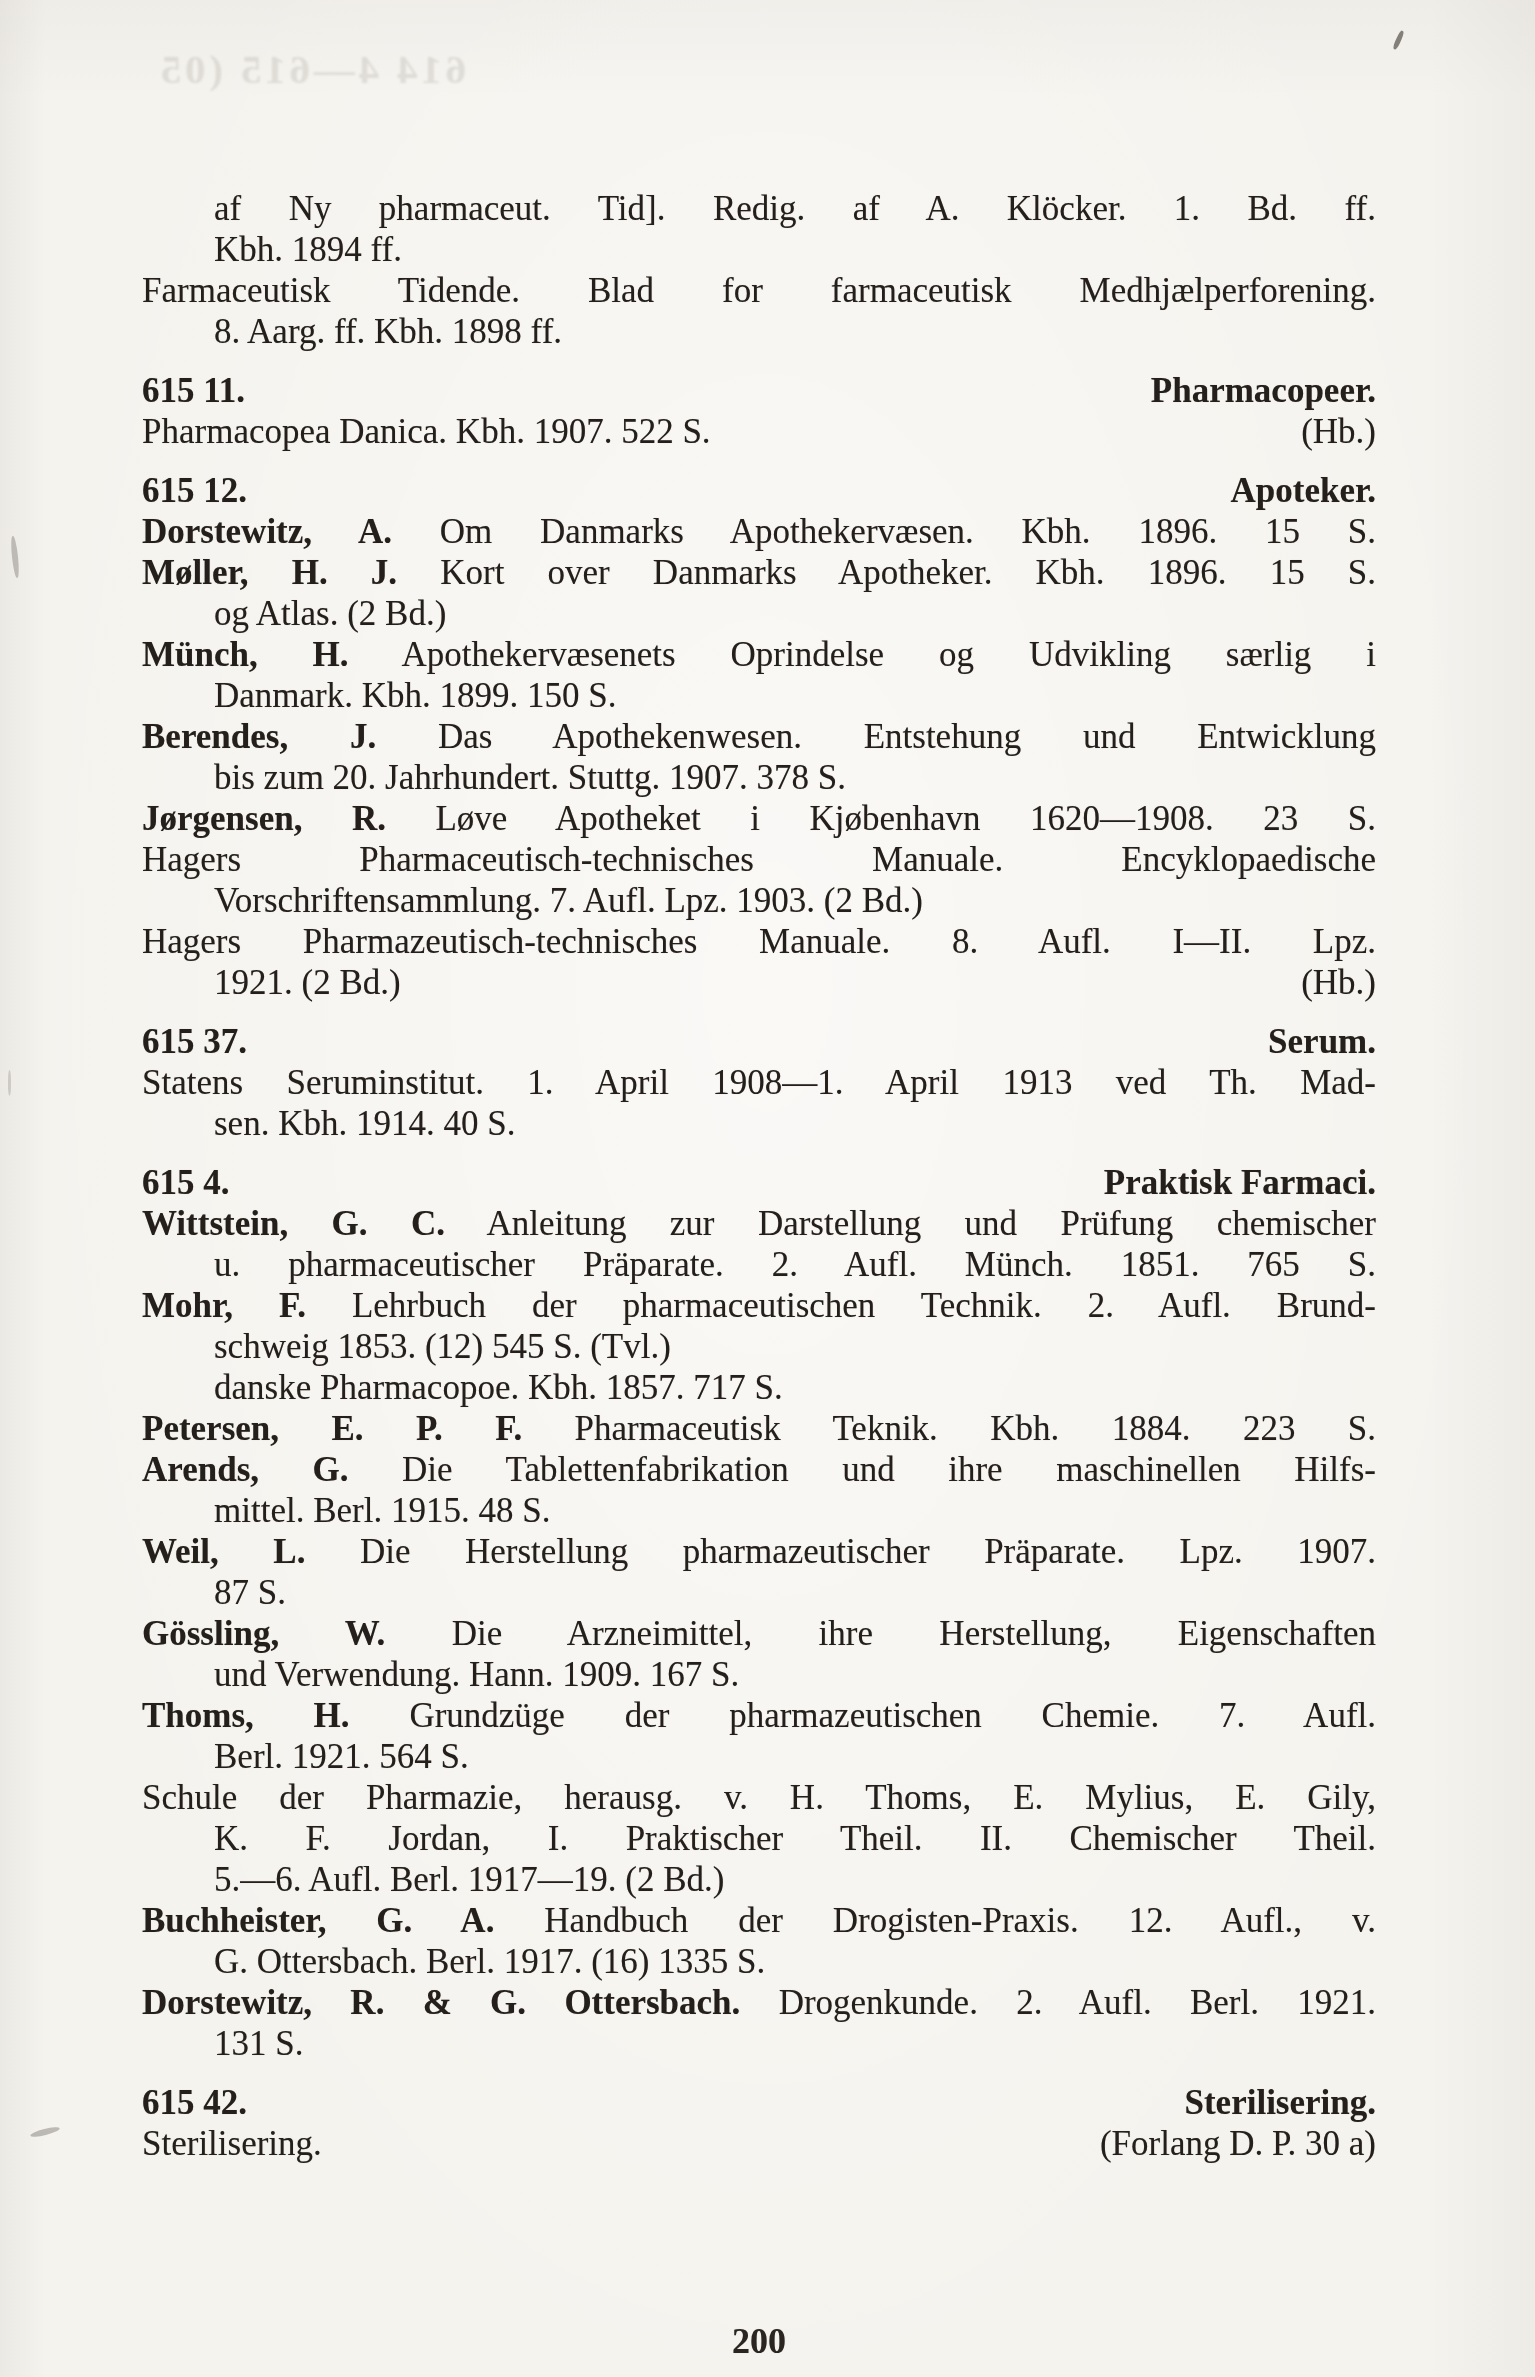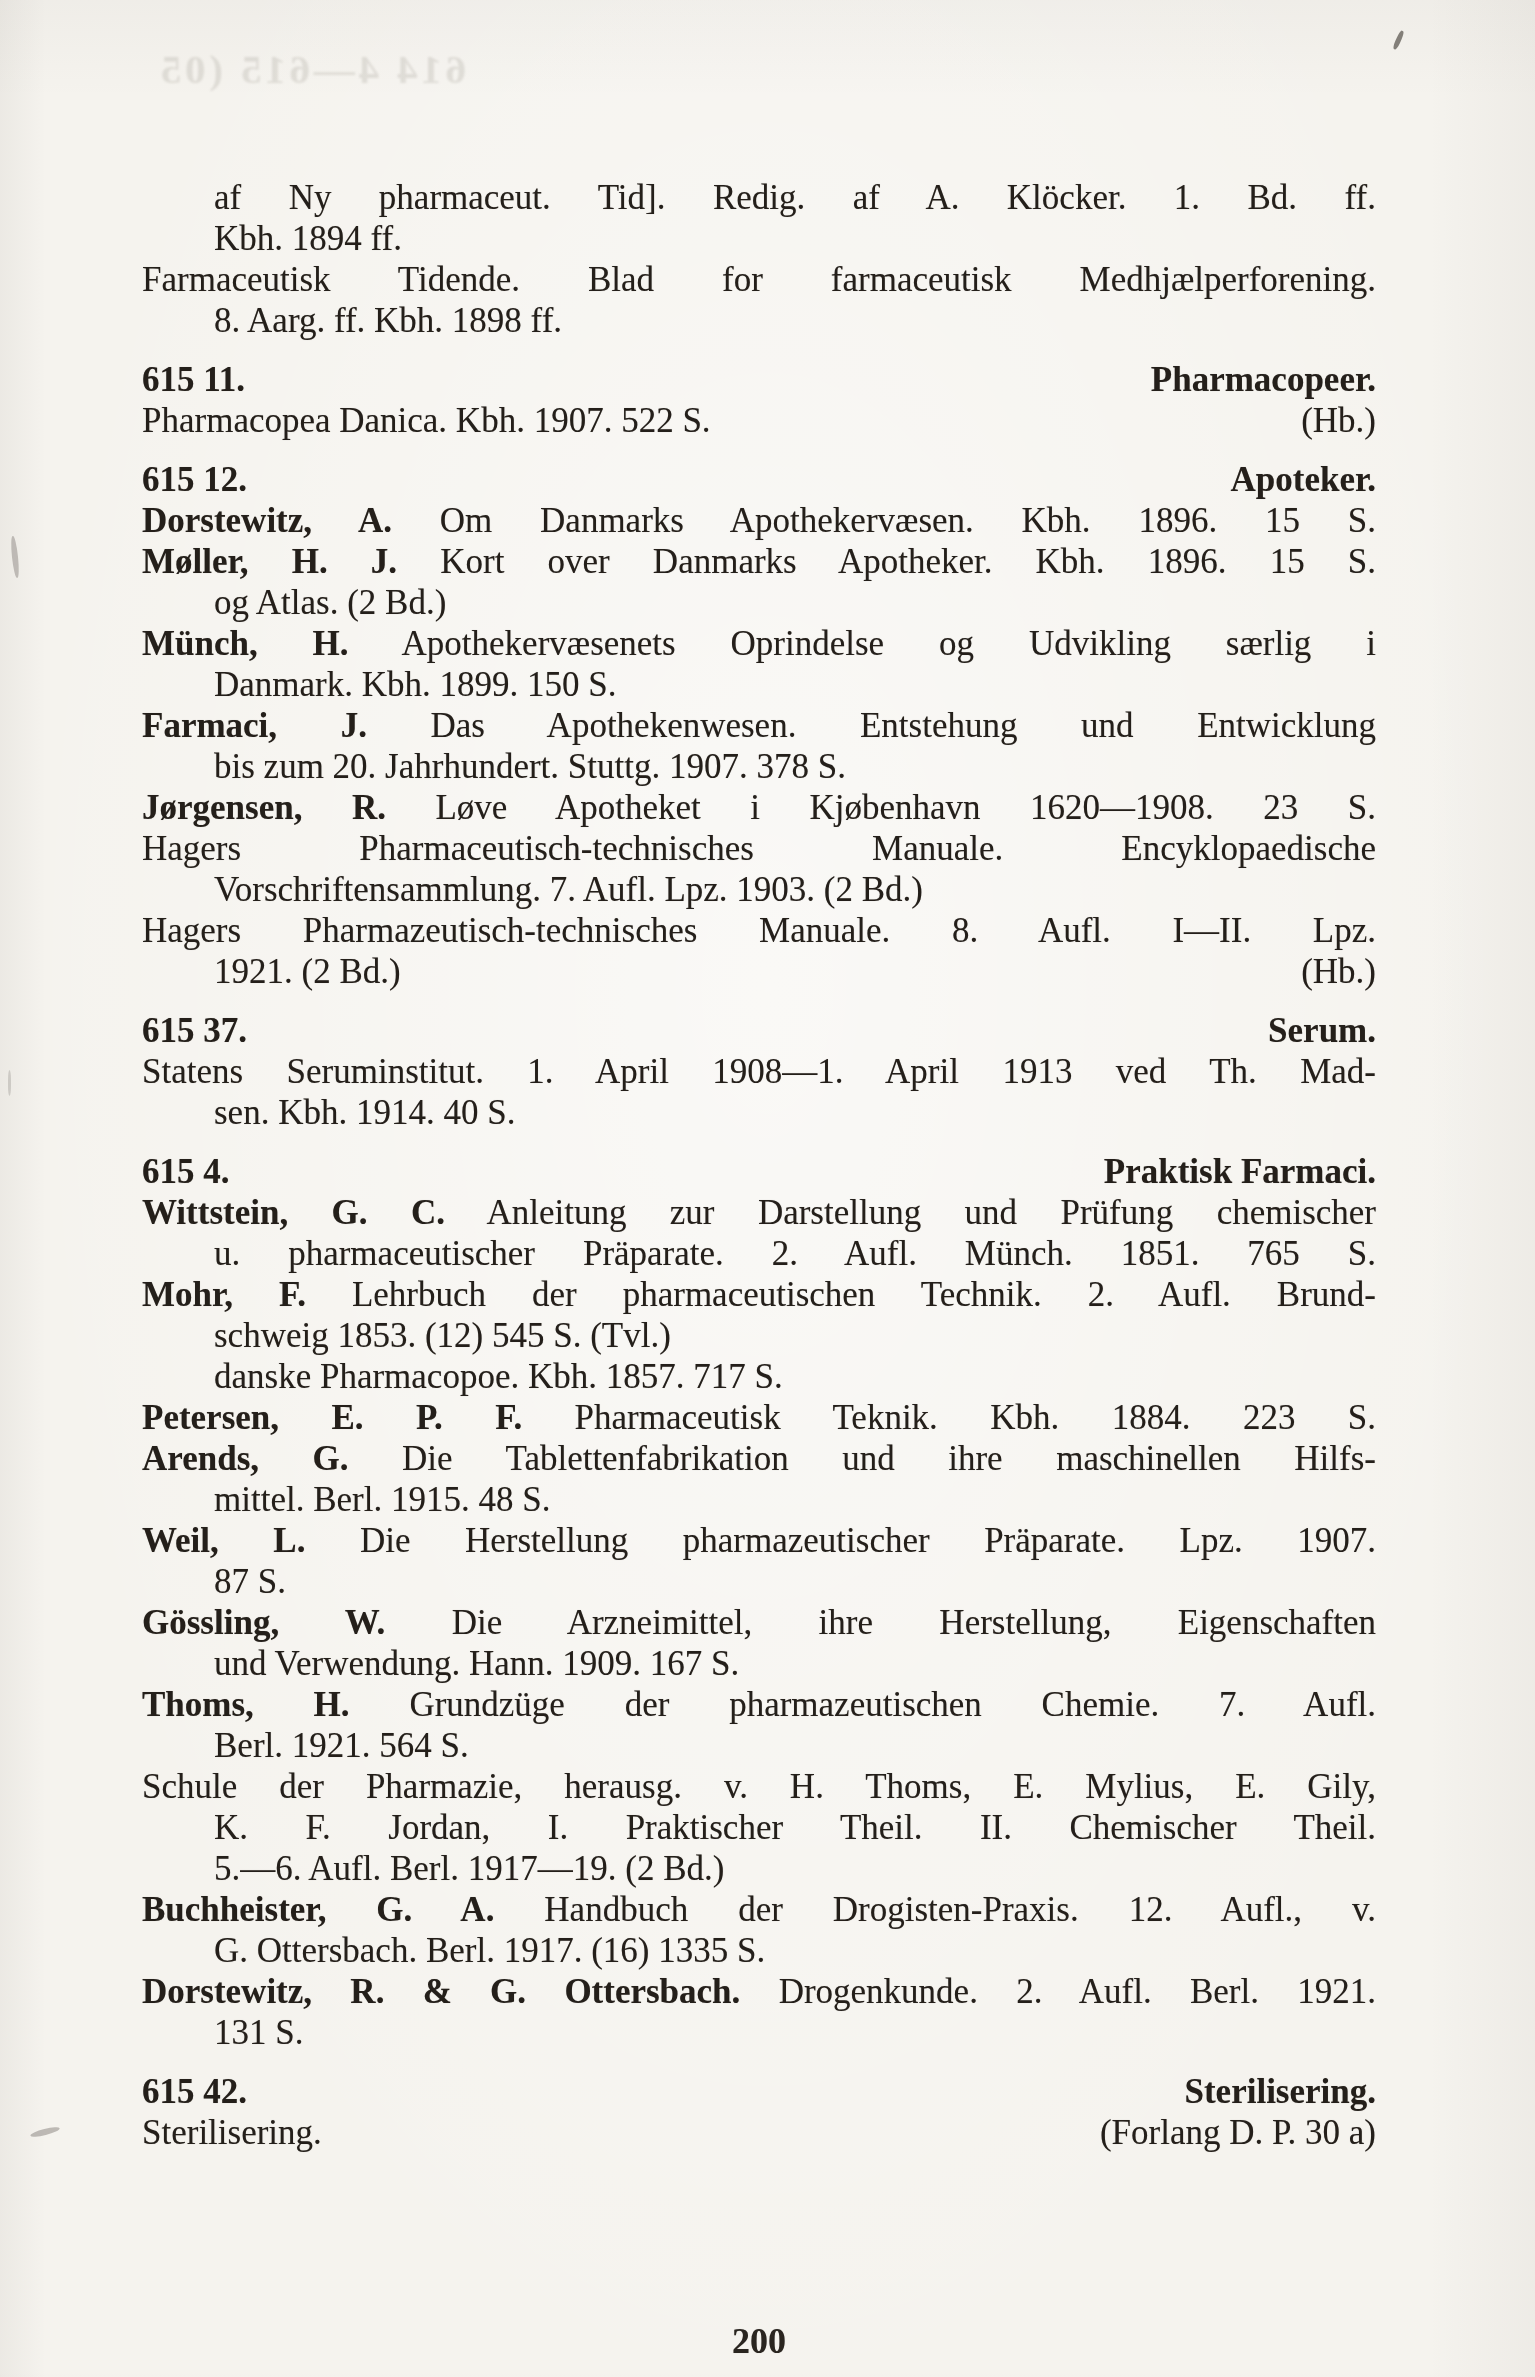--- a/index.html
+++ b/index.html
@@ -24,21 +24,21 @@
     left: 157px; top: 45px;
     font-size: 41px; font-weight: bold;
     letter-spacing: 3.8px;
     color: rgba(115, 105, 92, 0.16);
     transform: scaleX(-1);
     filter: blur(1.2px);
     white-space: nowrap;
   }
   .content {
     position: absolute;
-    left: 142px; top: 177px;
+    left: 142px; top: 188px;
     width: 1234px;
   }
   .line {
     position: relative;
     font-size: 35px;
     line-height: 41px;
     height: 41px;
     text-shadow: 0 0 0.7px rgba(36,31,26,0.35);
   }
   .line.indent { padding-left: 72px; }
@@ -84,21 +84,21 @@
       </div>
       <div class="line heading">
         <span>615 12.</span>
         <span>Apoteker.</span>
       </div>
       <div class="line body stretch"><span><b>Dorstewitz, A.</b> <span>Om Danmarks Apothekervæsen.  Kbh. 1896.  15 S.</span></span></div>
       <div class="line body stretch"><span><b>Møller, H. J.</b> <span>Kort over Danmarks Apotheker.  Kbh. 1896.  15 S.</span></span></div>
       <div class="line body indent"><span><span>og Atlas.  (2 Bd.)</span></span></div>
       <div class="line body stretch"><span><b>Münch, H.</b> <span>Apothekervæsenets Oprindelse og Udvikling særlig i</span></span></div>
       <div class="line body indent"><span><span>Danmark.  Kbh. 1899.  150 S.</span></span></div>
-      <div class="line body stretch"><span><b>Farmaci, J.</b> <span>Das Apothekenwesen.  Entstehung und Entwicklung</span></span></div>
+      <div class="line body stretch"><span><b>Berendes, J.</b> <span>Das Apothekenwesen.  Entstehung und Entwicklung</span></span></div>
       <div class="line body indent"><span><span>bis zum 20. Jahrhundert.  Stuttg. 1907.  378 S.</span></span></div>
       <div class="line body stretch"><span><b>Jørgensen, R.</b> <span>Løve Apotheket i Kjøbenhavn 1620—1908.  23 S.</span></span></div>
       <div class="line body stretch"><span><span>Hagers Pharmaceutisch-technisches Manuale.  Encyklopaedische</span></span></div>
       <div class="line body indent"><span><span>Vorschriftensammlung.  7. Aufl.  Lpz. 1903.  (2 Bd.)</span></span></div>
       <div class="line body stretch"><span><span>Hagers Pharmazeutisch-technisches Manuale.  8. Aufl.  I—II.  Lpz.</span></span></div>
       <div class="line body indent between">
         <span><span>1921.  (2 Bd.)</span></span>
         <span>(Hb.)</span>
       </div>
       <div class="line heading">

